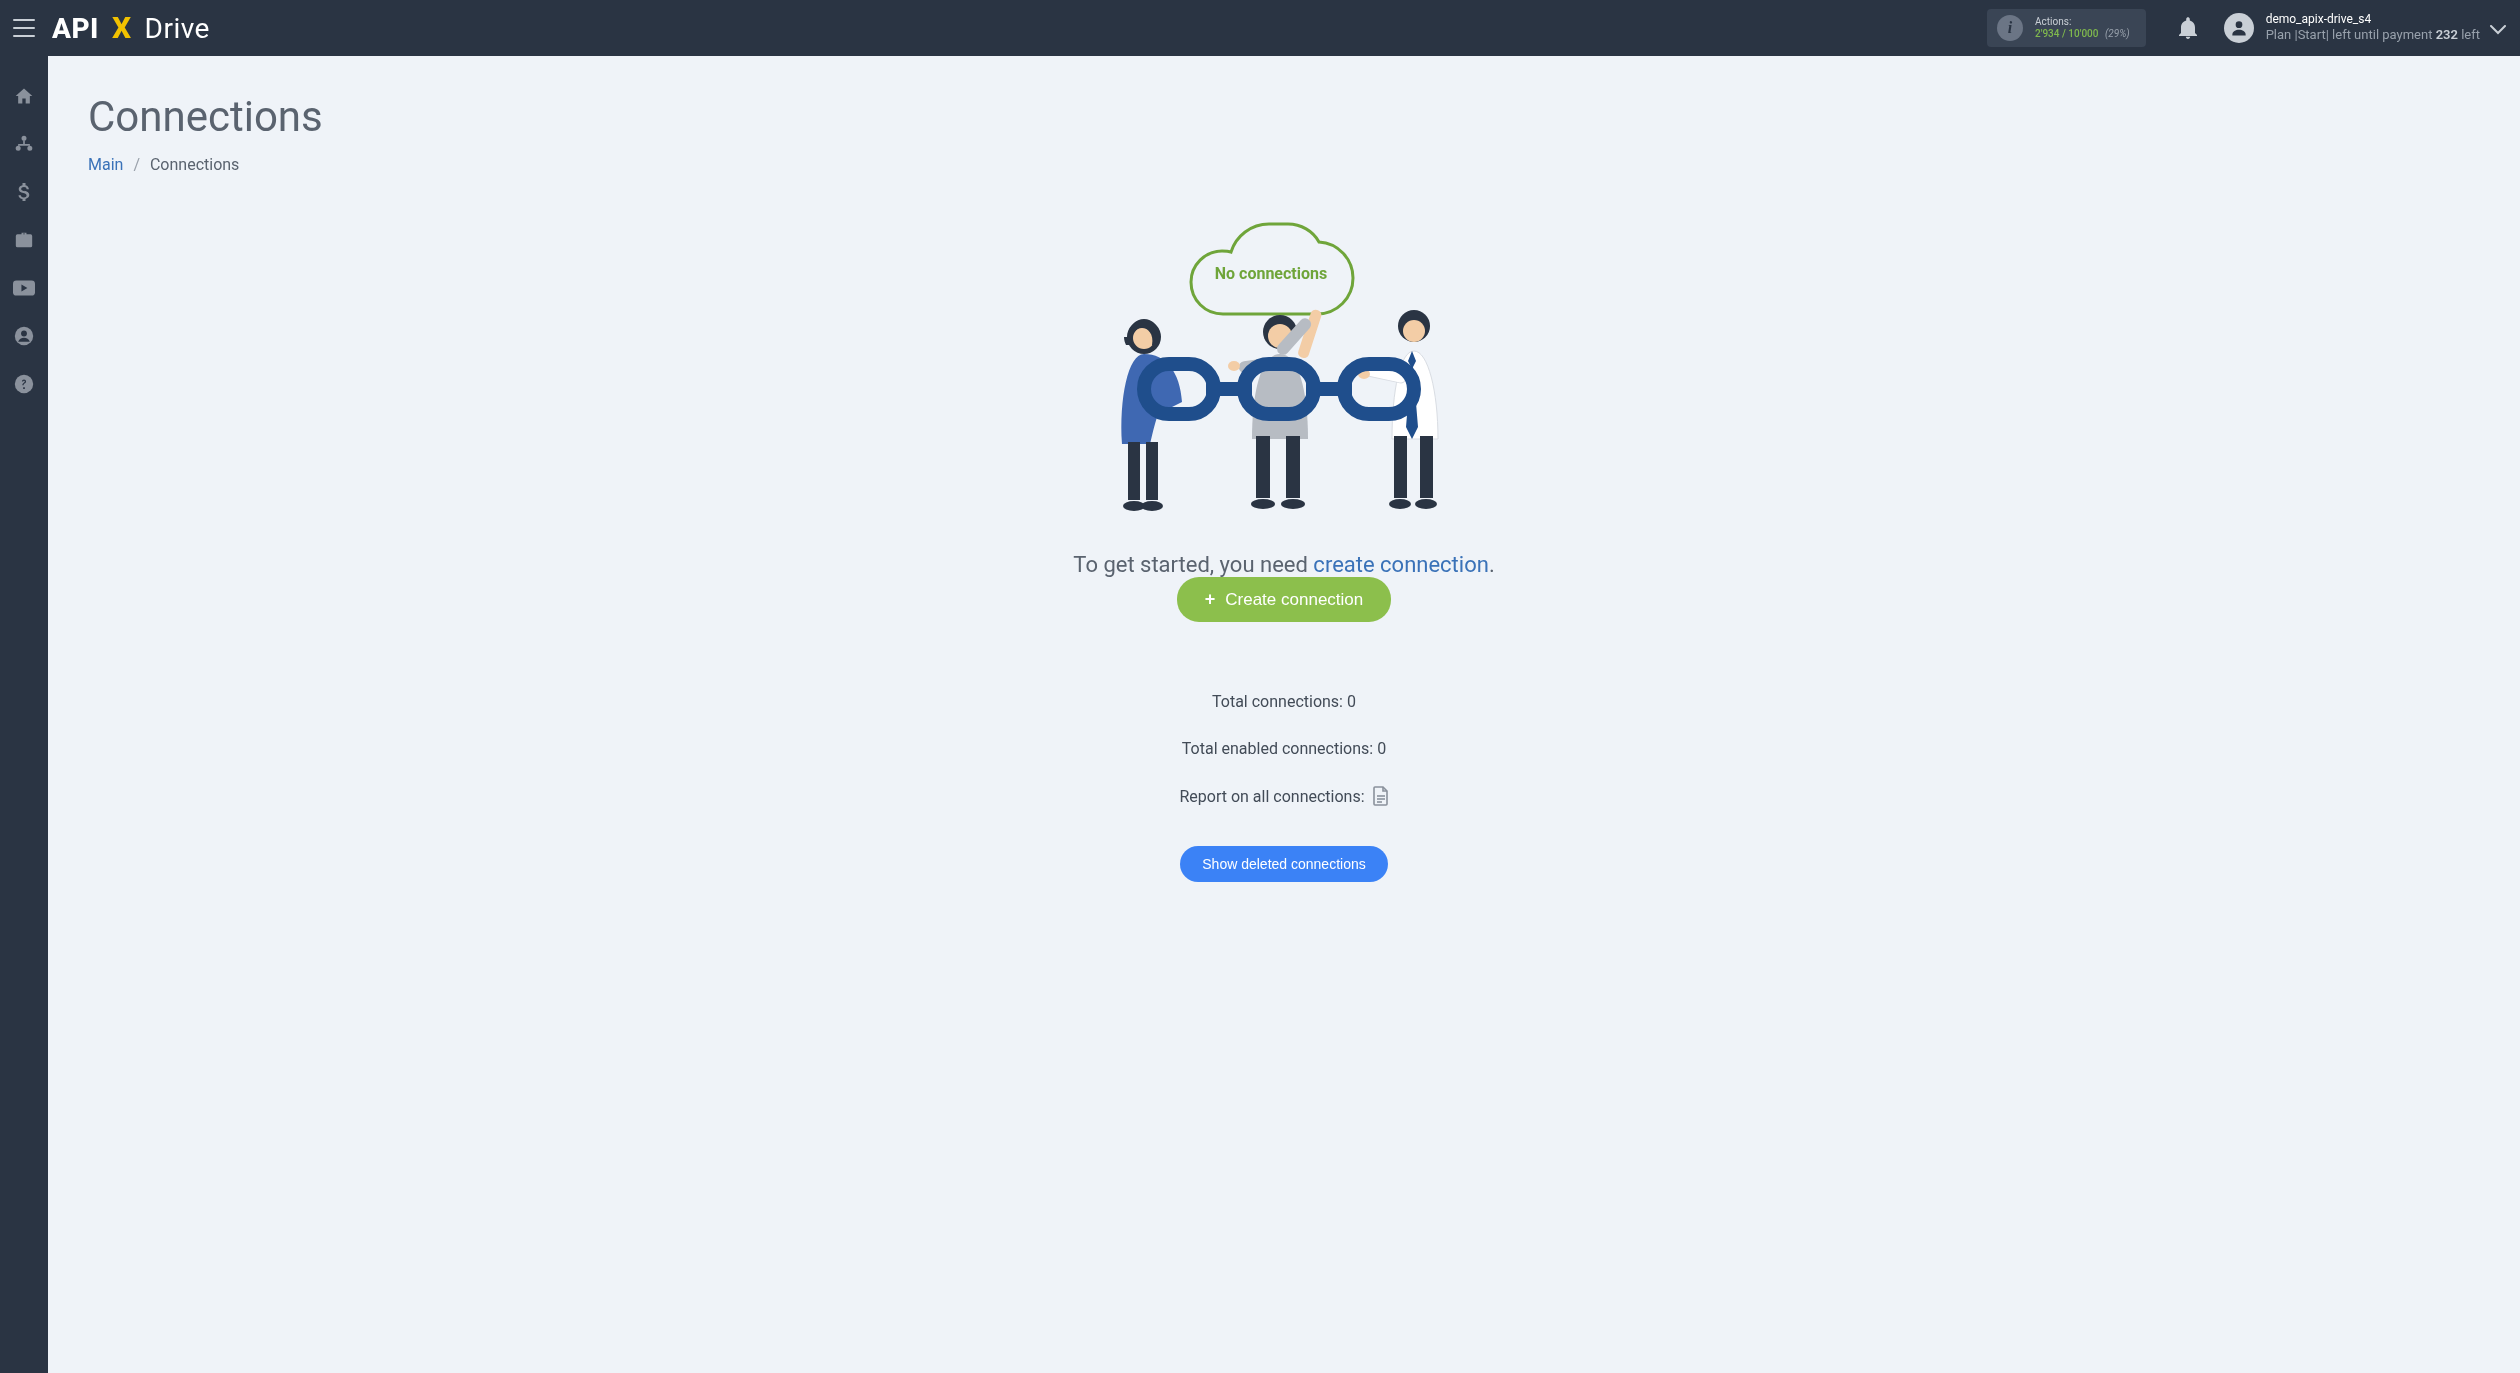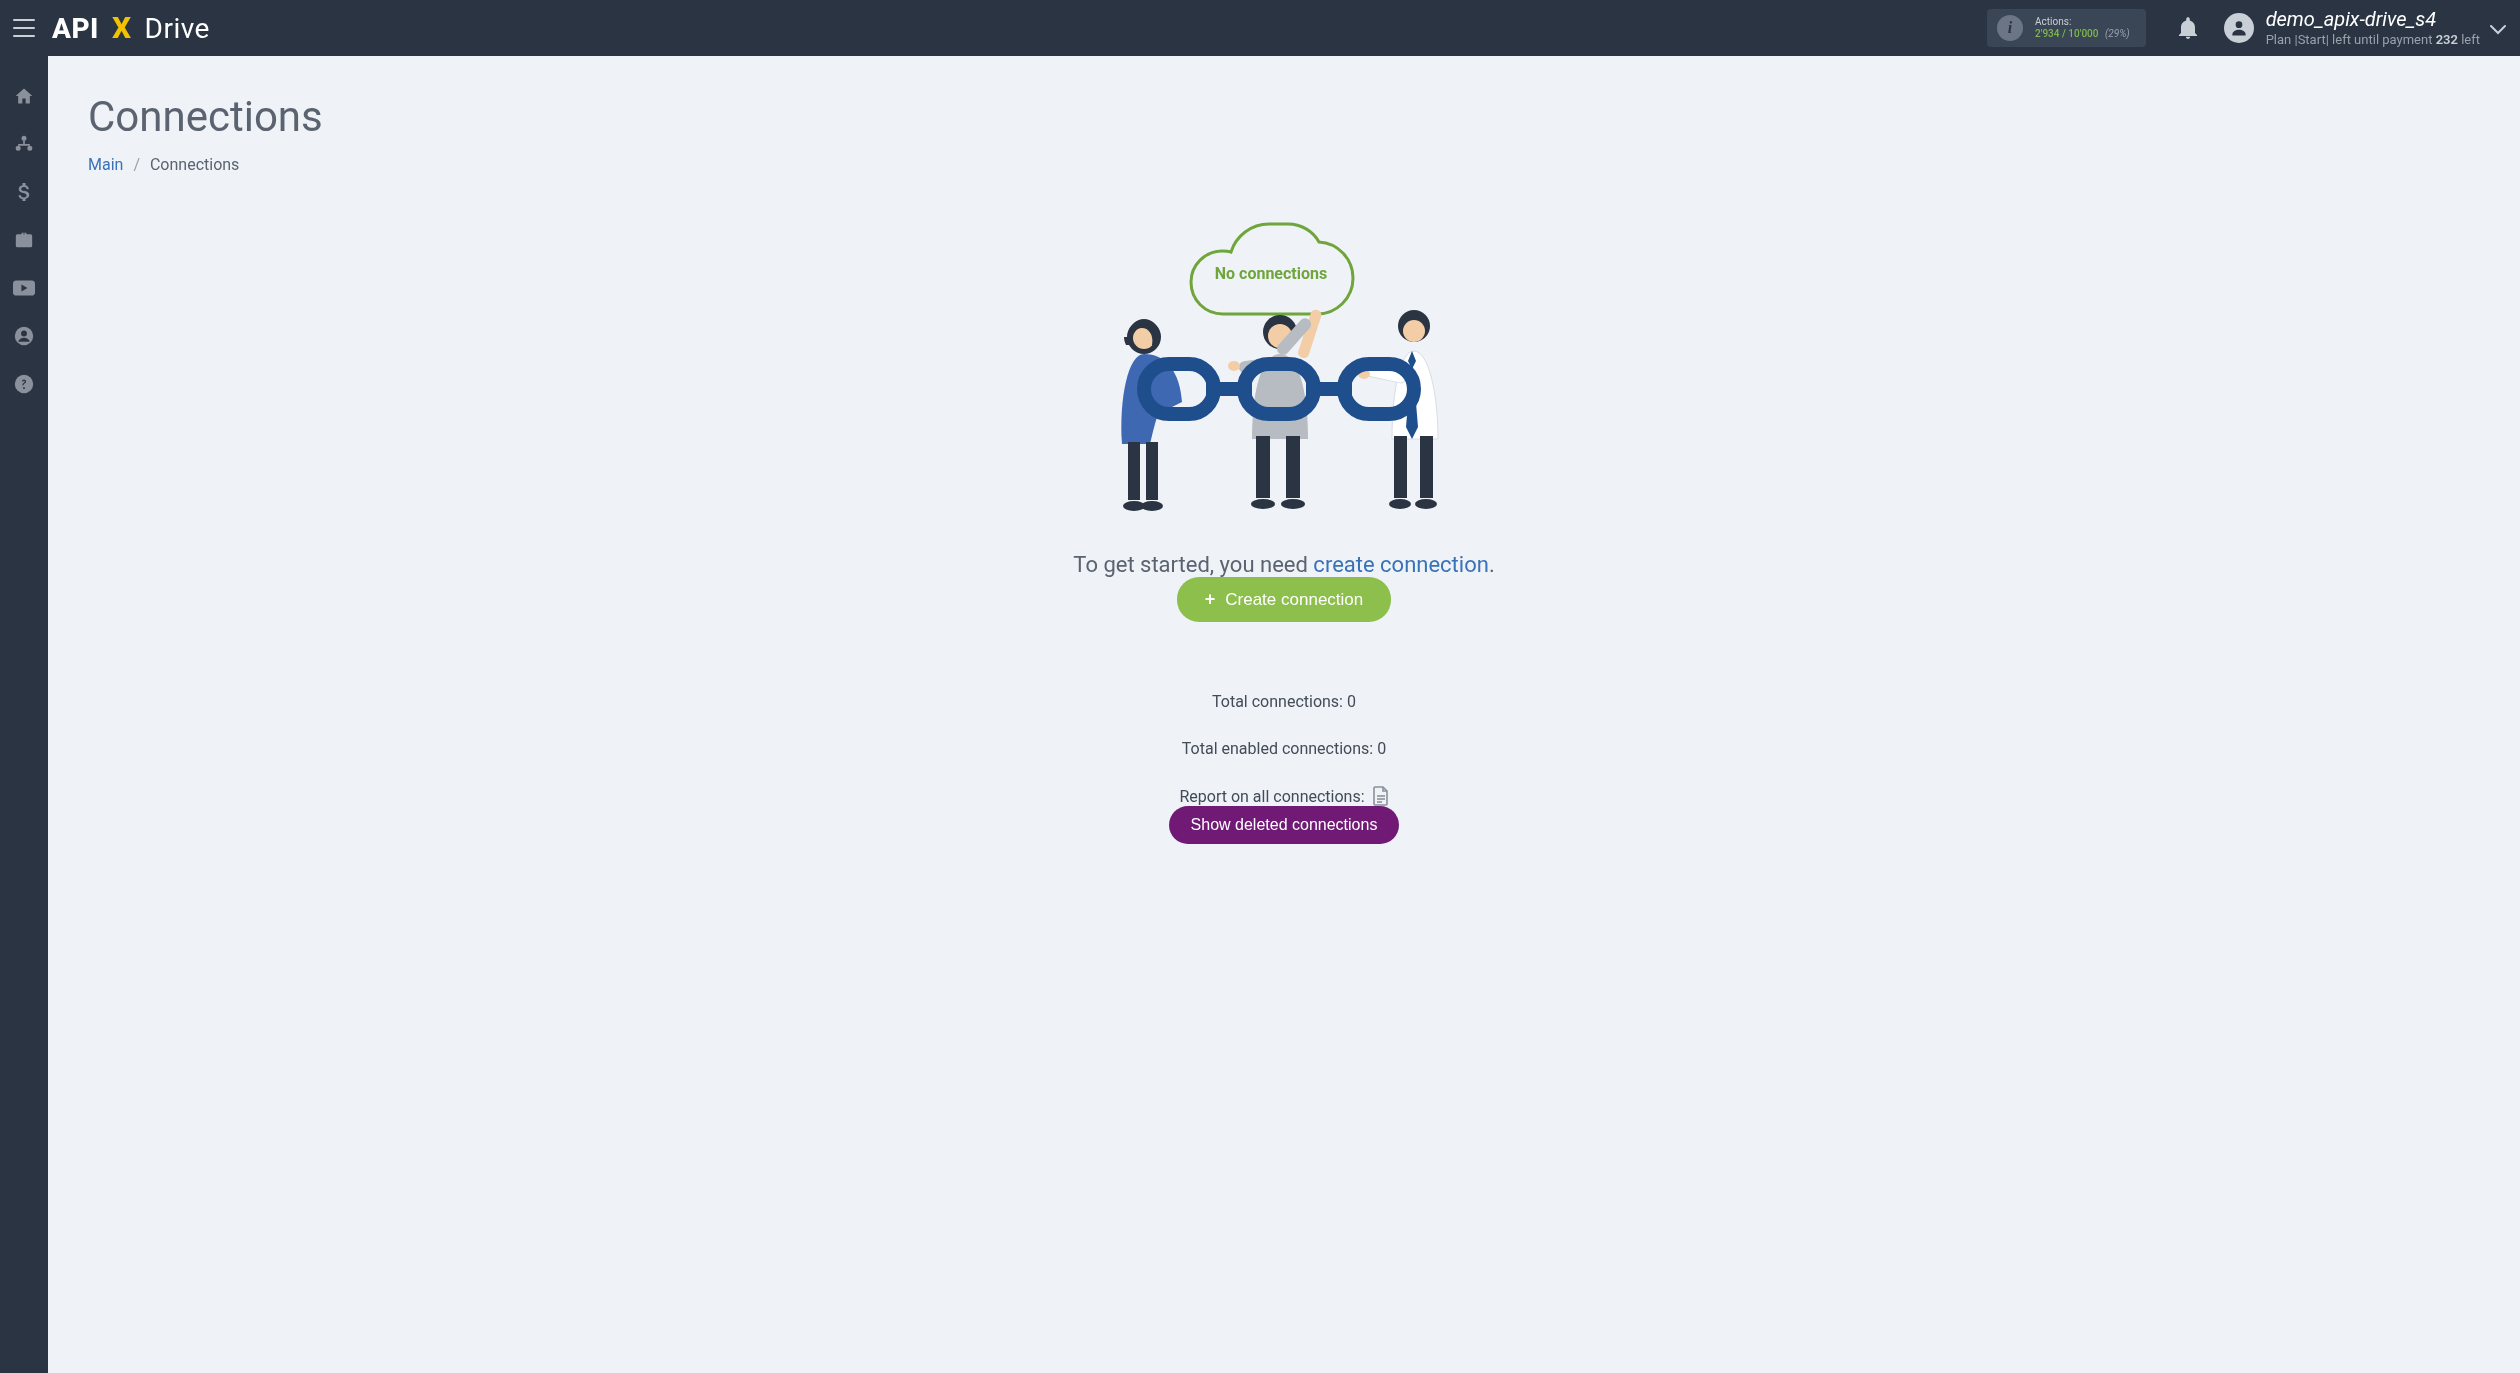--- a/index.html
+++ b/index.html
@@ -73,21 +73,21 @@
   .user-block {
     display:flex; align-items:center; gap:12px;
     margin-right: 40px;
   }
   .avatar {
     width:30px; height:30px; border-radius:50%;
     background:#c9cfd6;
     display:flex; align-items:center; justify-content:center;
   }
   .user-text { line-height:1.25; }
-  .user-name { font-size:20px; color:#fff;font-style:italic; }
+  .user-name { font-size:12px; color:#fff; }
   .user-sub { font-size:13px; color:#98a1ac; }
   .user-sub strong { color:#c9cfd6; font-weight:600; }
 
   .chevron-down {
     position:absolute; right:14px; top:20px;
     cursor:pointer;
   }
 
   
   .layout { display:flex; min-height: calc(100% - 56px); }
@@ -158,27 +158,28 @@
     justify-content:center;
     align-items:center;
     gap: 28px;
     color:#424b57;
     font-size:16px;
     flex-direction:column;
   }
   .stats-row .report { display:inline-flex; align-items:center; gap:8px; }
 
   .btn-muted {
+    margin-top: 40px;
     display:inline-block;
-    background:#701a75;
+    background:#3b82f6;
     color:#fff;
     border:none;
     border-radius: 20px;
     padding: 10px 22px;
-    font-size:16px;
+    font-size:14px;
     cursor:pointer;
   }
 </style>
 </head>
 <body>
 
 <div class="topbar">
   <div class="hamburger">
     <svg width="22" height="18" viewBox="0 0 22 18" fill="none">
         <path d="M1 1h20M1 9h20M1 17h20" stroke="#c9cfd6" stroke-width="2" stroke-linecap="round"></path>

